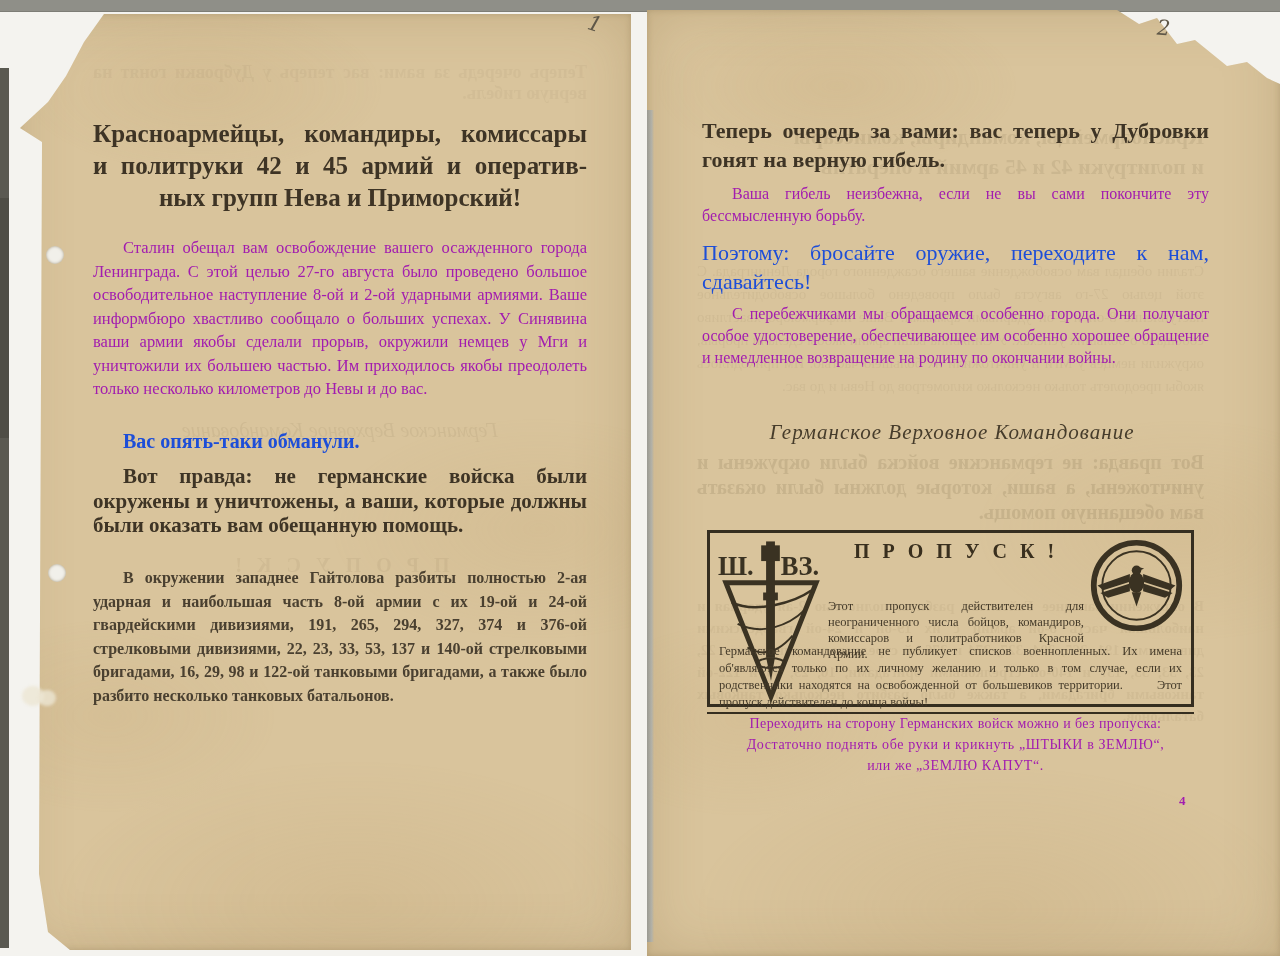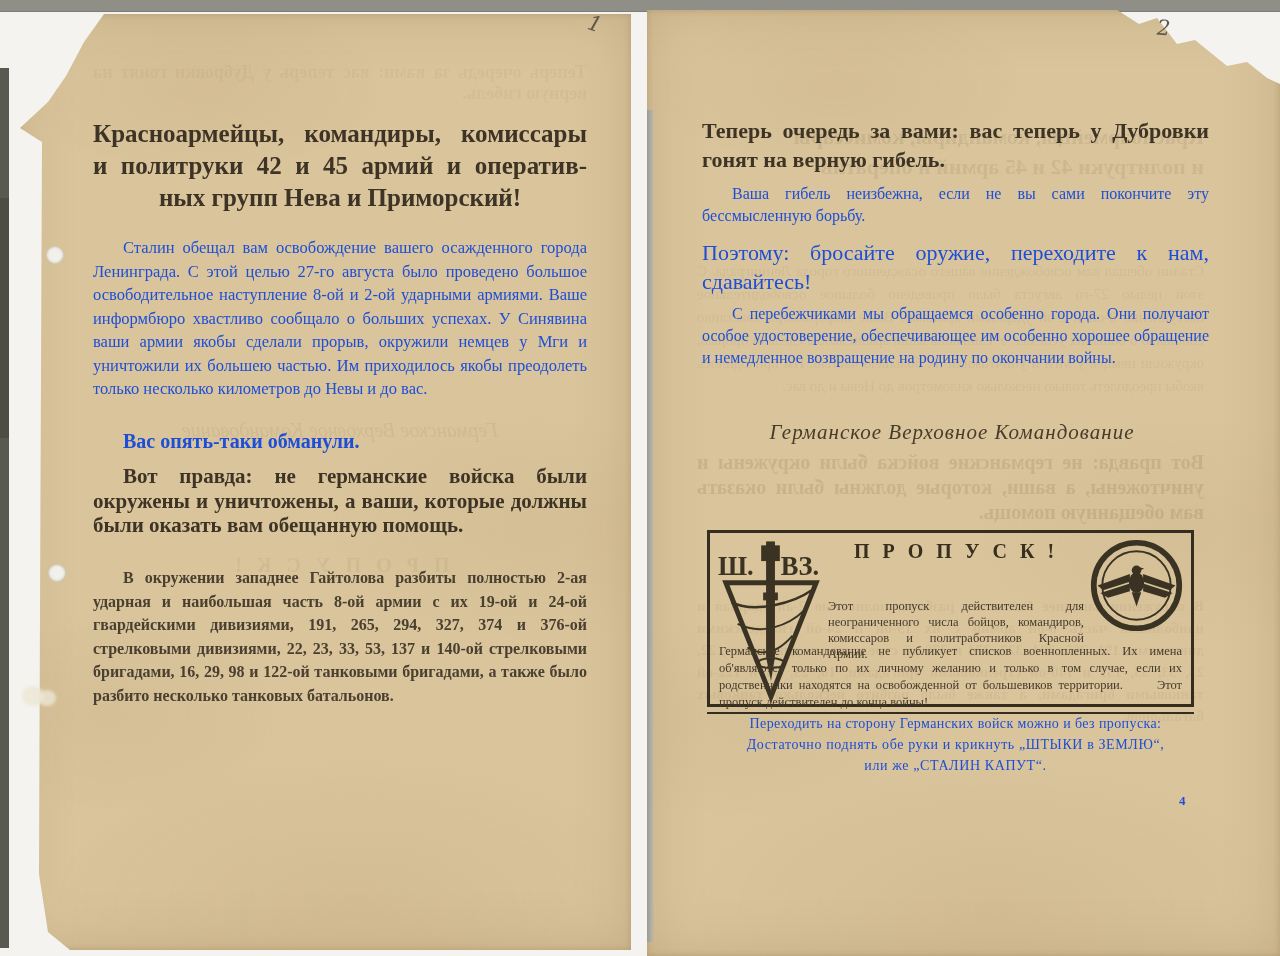--- a/index.html
+++ b/index.html
@@ -28,21 +28,21 @@
     left:18px;top:14px;width:613px;height:936px;
     clip-path:polygon(86px 0px,100% 0px,100% 100%,52px 100%,30px 918px,21px 860px,22px 600px,24px 128px,2px 114px,30px 88px,48px 62px,66px 28px);
   }
   .page2{
     left:647px;top:10px;width:633px;height:946px;
     clip-path:polygon(0 0,470px 0,492px 14px,510px 8px,530px 34px,548px 30px,580px 56px,600px 52px,620px 68px,633px 74px,633px 100%,0 100%);
   }
   .page2-edge-shadow{position:absolute;left:0;top:100px;bottom:14px;width:7px;
     background:linear-gradient(to right,#9b9a92,#b3b2a8 70%,rgba(179,178,168,0));}
 
-  .txt{position:absolute;color:#1d4ed8;z-index:2;}
+  .txt{position:absolute;color:#a21caf;z-index:2;}
   .just{text-align:justify;}
   .ind{text-indent:30px;}
 
   
   .p1-title{left:75px;top:104px;width:494px;font-weight:bold;font-size:25px;line-height:32px;color:#3e3425;}
   .p1-title .jline{text-align:justify;text-align-last:justify;}
   .p1-title .cline{text-align:center;}
   .p1-para1{left:75px;top:222px;width:494px;font-size:16.5px;line-height:23.5px;}
   .p1-h1{left:75px;top:416px;width:494px;font-size:20px;font-weight:bold;padding-left:30px;color:#1d4ed8;}
   .p1-h2{left:75px;top:450px;width:494px;font-size:21px;line-height:24.5px;font-weight:bold;color:#3e3425;}
@@ -165,17 +165,17 @@
       <circle cx="50" cy="34" r="5" fill="#3a3222"></circle>
       <polygon points="50,30 58,32 50,36" fill="#3a3222"></polygon>
       <polygon points="45,57 55,57 50,72" fill="#3a3222"></polygon>
     </svg>
 
     <div class="pass-para2"><span>Германское командование не публикует списков военнопленных. Их имена об'являются только по их личному желанию и только в том случае, если их родственники находятся на освобожденной от большевиков территории.</span><span class="tail">Этот пропуск действителен до конца войны!</span></div>
   </div>
 
   <div class="txt p2-below1">Переходить на сторону Германских войск можно и без пропуска:</div>
   <div class="txt p2-below2">Достаточно поднять обе руки и крикнуть „ШТЫКИ в ЗЕМЛЮ“,</div>
-  <div class="txt p2-below3">или же „СТАЛИН КАПУТ“.</div>
+  <div class="txt p2-below3">или же „ЗЕМЛЮ КАПУТ“.</div>
   <div class="txt p2-mark4">4</div>
 </div>
 
 <span class="handwritten hw-2">2</span>
 
 </body></html>

